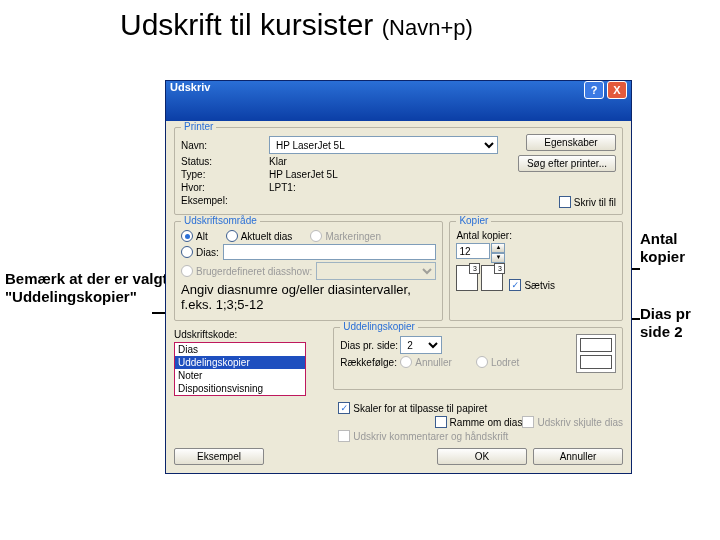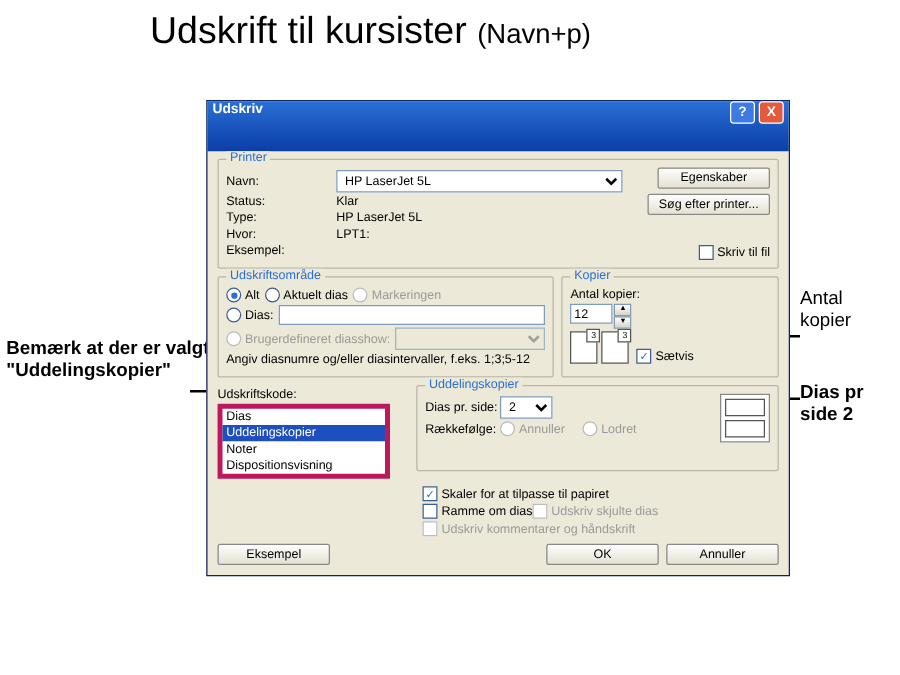--- a/index.html
+++ b/index.html
@@ -1,20 +1,20 @@
 <!DOCTYPE html>
 <html><head>
 <meta charset="utf-8">
 <style>
   body{margin:0;font-family:Arial,Helvetica,sans-serif;background:#fff;width:720px;height:540px;overflow:hidden}
   .slide{position:relative;width:720px;height:540px}
   .headline{position:absolute;left:120px;top:8px;font-size:30px}
   .headline .shortcut{font-size:22px}
   .note-left{position:absolute;left:5px;top:270px;width:175px;font-size:15px;line-height:1.2;font-weight:bold}
-  .note-right{position:absolute;left:640px;top:230px;width:70px;font-size:15px;line-height:1.2;font-weight:normal}
+  .note-right{position:absolute;left:640px;top:230px;width:70px;font-size:15px;line-height:1.2;font-weight:bold}
   .note-right2{position:absolute;left:640px;top:305px;width:70px;font-size:15px;line-height:1.2;font-weight:bold}
   .arrow{position:absolute;background:#000}
   .dlg{position:absolute;left:165px;top:80px;width:465px;background:#ece9d8;border:1px solid #0a246a;font-size:10px;color:#000}
   .titlebar{height:40px;background:linear-gradient(#2a6fd6,#0b3ea6);display:flex;align-items:flex-start;padding:0 4px;color:#fff;font-weight:bold;font-size:11px}
   .titlebar .t{flex:1}
   .tbtn{width:18px;height:16px;margin-left:3px;border:1px solid #fff;border-radius:3px;display:flex;align-items:center;justify-content:center;font-size:11px;font-weight:bold}
   .help{background:#3c7ae4}
   .closebtn{background:#e35a3c}
   .body{padding:6px 8px 8px 8px}
   .group{border:1px solid #b9b5a6;border-radius:2px;padding:6px;margin-bottom:6px;position:relative}
@@ -36,21 +36,21 @@
   .check.dis .box{border-color:#bbb;color:#bbb}
   .preview{border:1px solid #888;background:#fff;padding:3px;display:flex;flex-direction:column;gap:3px;width:32px}
   .preview .pg{border:1px solid #555;height:12px}
   .preview2{display:flex;gap:3px}
   .preview2 .sheet{border:1px solid #555;background:#fff;width:20px;height:24px;position:relative}
   .preview2 .sheet .num{position:absolute;right:-3px;top:-3px;background:#fff;border:1px solid #555;width:9px;height:9px;font-size:7px;text-align:center;line-height:9px}
   .spin{display:flex;}
   .spin input{width:34px;text-align:left}
   .spin .arrows{display:flex;flex-direction:column;margin-left:1px}
   .spin .arrows div{width:12px;height:8px;border:1px solid #7f9db9;background:linear-gradient(#fefefe,#d8d5c6);font-size:6px;line-height:6px;text-align:center}
-  .listbox{border:4px solid #be185d;background:#fff;width:130px}
+  .listbox{border:1px solid #be185d;background:#fff;width:130px}
   .listbox div{padding:1px 3px}
   .listbox .hl{background:#1e4fbf;color:#fff}
   .footer{display:flex;justify-content:flex-end;gap:6px;margin-top:4px}
   .footer .left{margin-right:auto}
 </style>
 </head>
 <body>
 
 <div class="slide">
   <div class="headline">
@@ -106,21 +106,21 @@
                 <span class="box"></span>
                 <span>Skriv til fil</span>
               </span>
           </div>
         </div>
       </div>
 
       <div class="cols">
         <div class="group" style="flex:1.6">
           <span class="legend">Udskriftsområde</span>
-          <div class="row" style="gap:4px">
+          <div class="row" style="gap:18px">
             <span class="radio sel">
                 <span class="dot"></span>
                 <span>Alt</span>
               </span>
             <span class="radio">
                 <span class="dot"></span>
                 <span>Aktuelt dias</span>
               </span>
             <span class="radio dis">
                 <span class="dot"></span>
@@ -135,21 +135,21 @@
             <input type="text" style="flex: 1 1 0%; margin-left: 4px;" value="">
           </div>
           <div class="row">
             <span class="radio dis">
                 <span class="dot"></span>
                 <span>Brugerdefineret diasshow:</span>
               </span>
             <select disabled="" style="flex:1;margin-left:4px;background:#ece9d8"></select>
           </div>
           <div class="row">
-              <span style="font-size:10px">Angiv diasnumre og/eller diasintervaller, f.eks. 1;3;5-12</span>
+              <span style="font-size:13px">Angiv diasnumre og/eller diasintervaller, f.eks. 1;3;5-12</span>
             </div>
         </div>
 
         <div class="group" style="flex:1">
           <span class="legend">Kopier</span>
           <div class="row">
               <span>Antal kopier:</span>
             </div>
           <div class="row">
             <div class="spin">
@@ -197,21 +197,21 @@
               <div class="row">
                 <span class="lbl2">Dias pr. side:</span>
                 <select style="width:42px"><option>2</option></select>
               </div>
               <div class="row">
                 <span class="lbl2">Rækkefølge:</span>
                 <span class="radio dis">
                     <span class="dot"></span>
                     <span>Annuller</span>
                   </span>
-                <span class="radio dis" style="margin-left:14px">
+                <span class="radio dis" style="margin-left:24px">
                     <span class="dot"></span>
                     <span>Lodret</span>
                   </span>
               </div>
             </div>
             <div class="preview">
               <div class="pg"></div>
                 <div class="pg"></div>
             </div>
           </div>
@@ -220,21 +220,21 @@
 
       <div class="cols" style="margin-top:4px">
         <div style="flex:1"></div>
         <div style="flex:1.8">
           <div class="row">
               <span class="check sel">
                 <span class="box"></span>
                 <span>Skaler for at tilpasse til papiret</span>
               </span>
             </div>
-          <div class="row" style="justify-content:flex-start">
+          <div class="row" style="justify-content:flex-end">
             <span class="check">
                 <span class="box"></span>
                 <span>Ramme om dias</span>
               </span>
             <span class="check dis">
                 <span class="box"></span>
                 <span>Udskriv skjulte dias</span>
               </span>
           </div>
           <div class="row">

